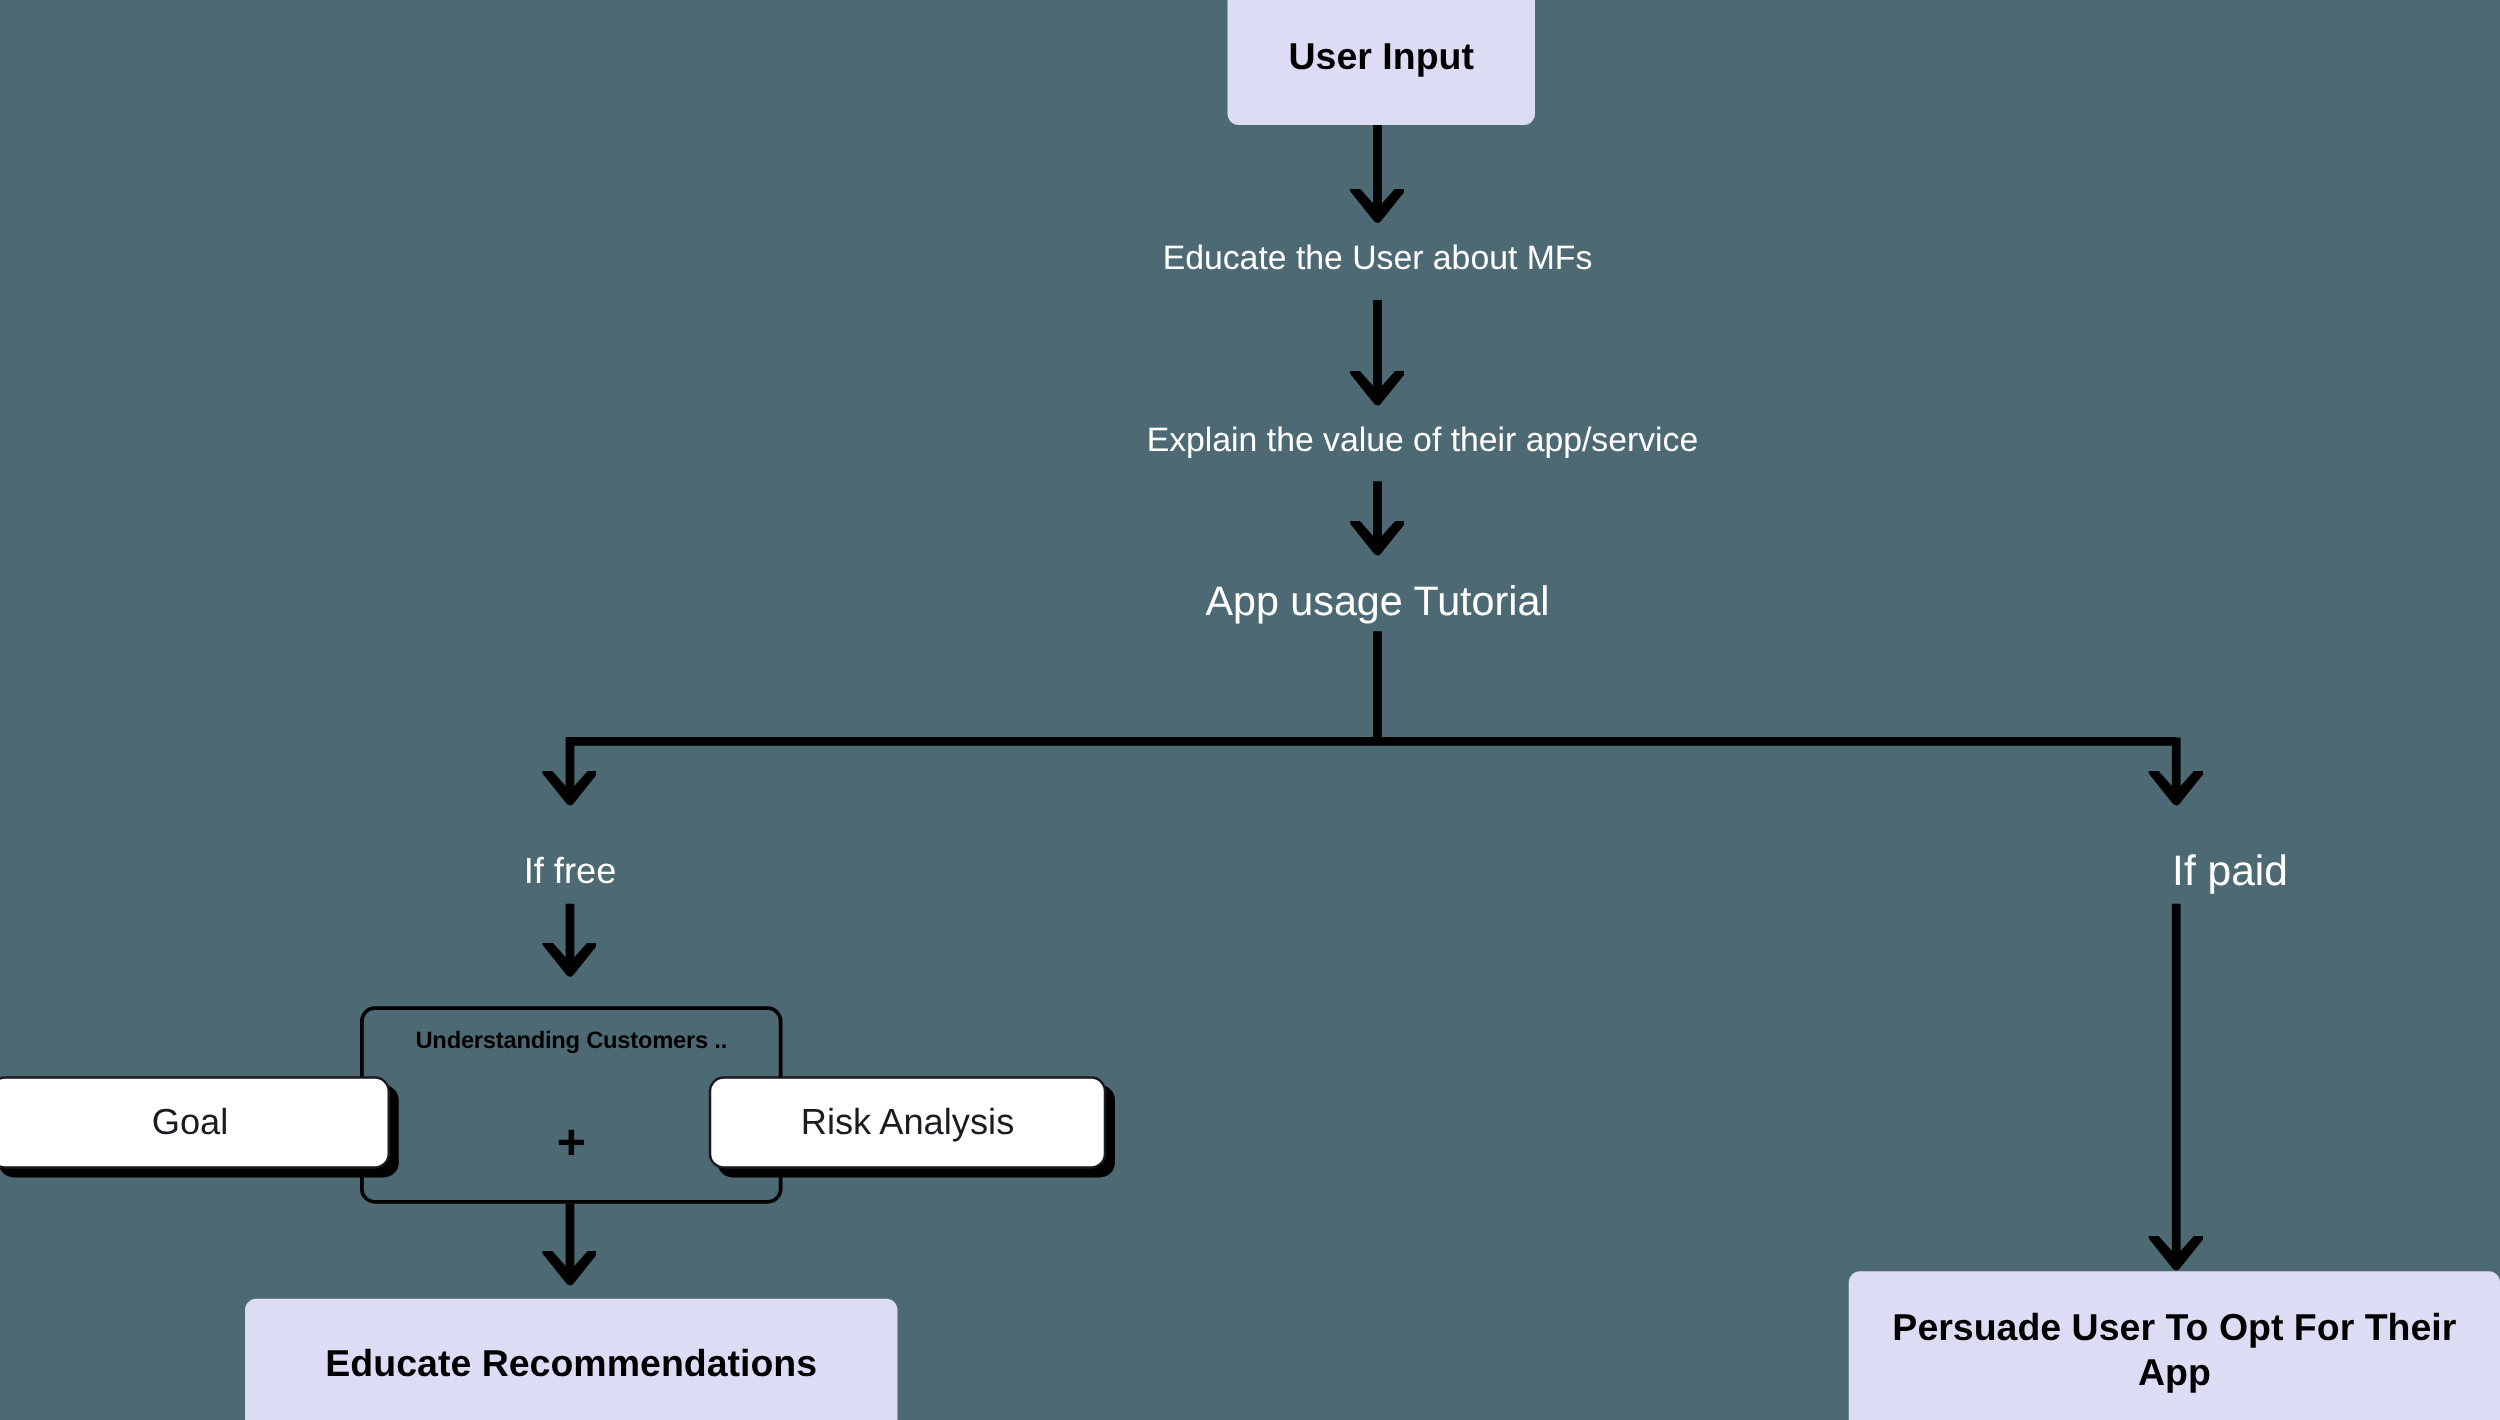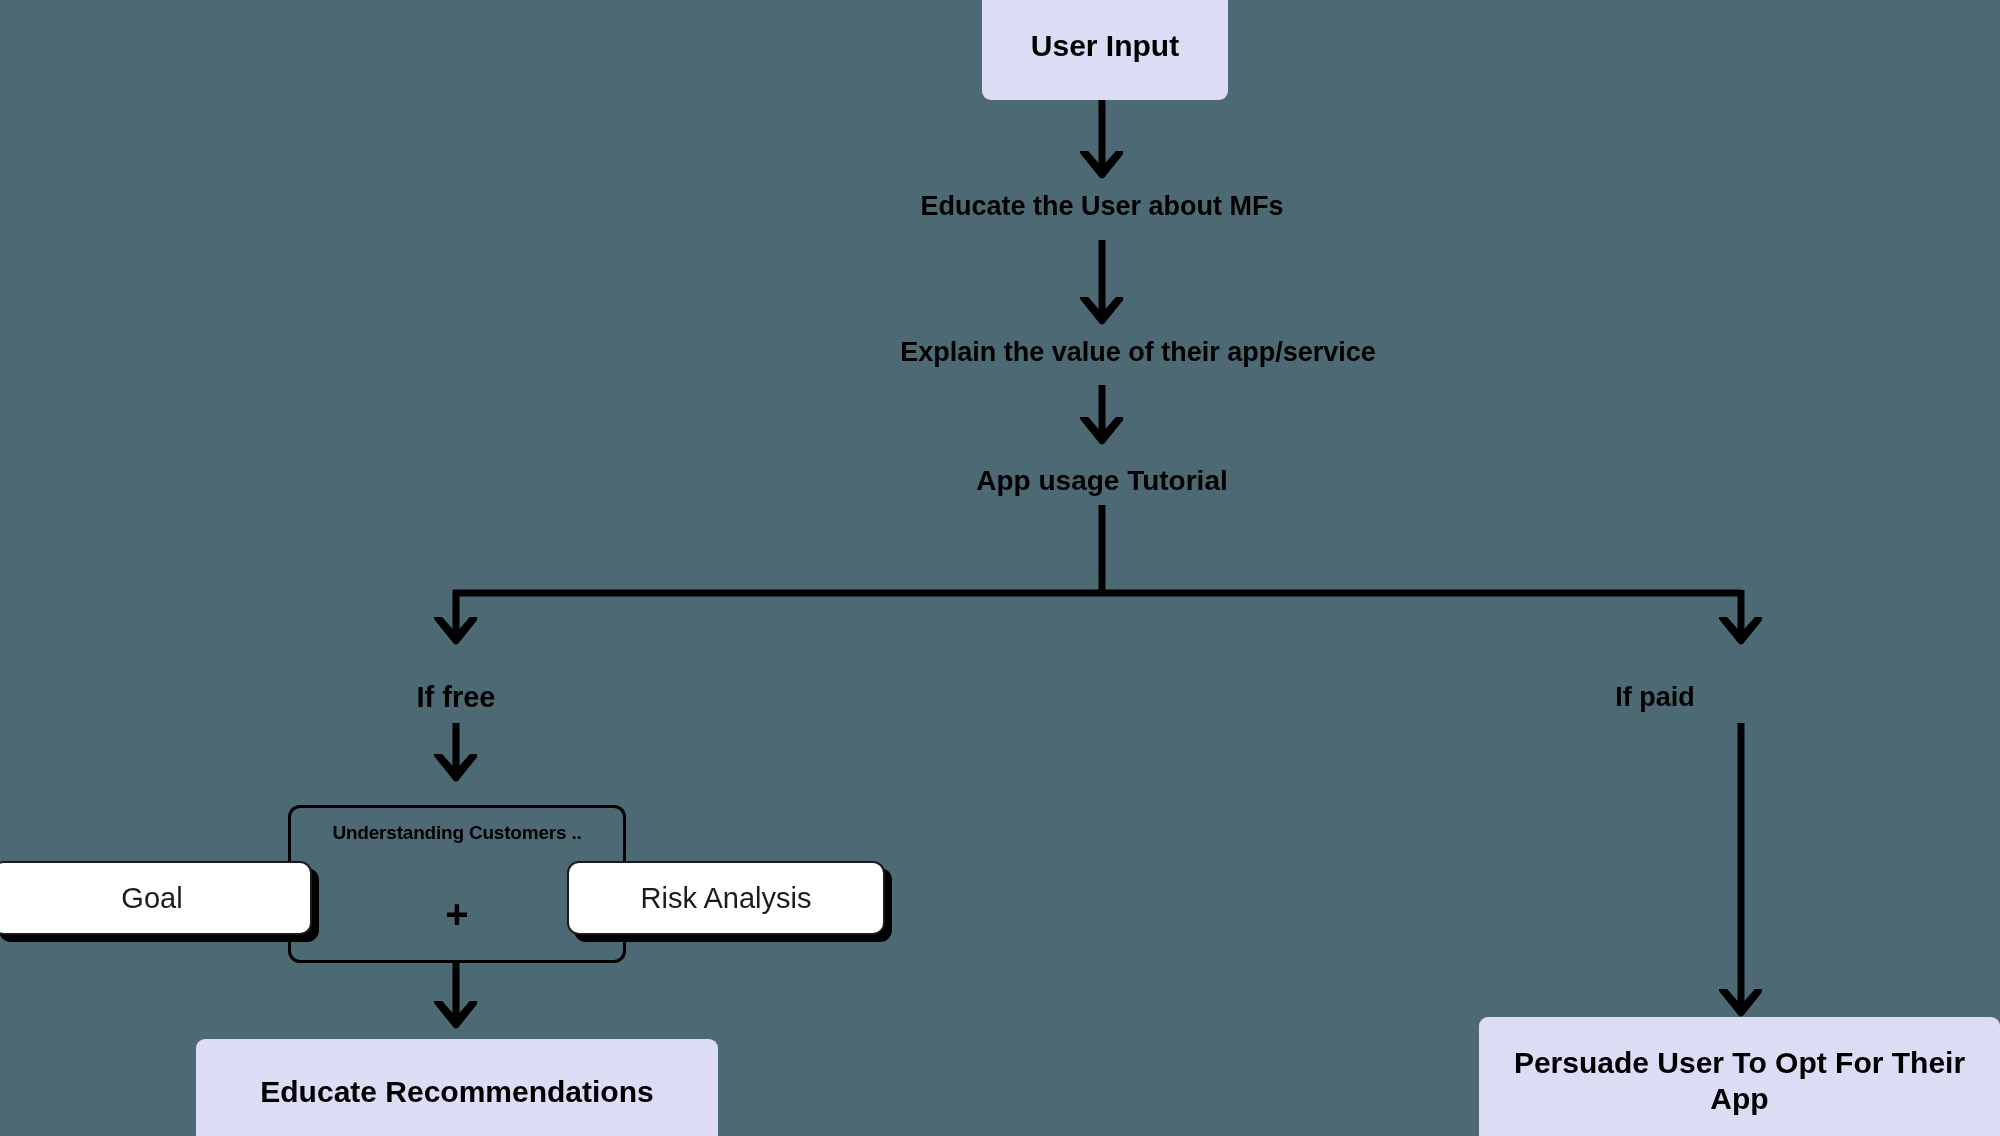--- a/index.html
+++ b/index.html
@@ -33,22 +33,22 @@
   
   .node-fill {
     background: #dcdcf5;
     border-radius: 9px;
     color: #000000;
     font-weight: bold;
     line-height: 1.18;
   }
   
   .node-label {
-    color: #000000;
-    font-weight: bold;
+    color: #ffffff;
+    font-weight: normal;
     background: transparent;
   }
   
   .node-card {
     background: #ffffff;
     border: 2.5px solid #1b1b1f;
     border-radius: 12px;
     color: #1b1b22;
     font-weight: 400;
     box-shadow: 7px 7px 0 0 #000000;
@@ -114,29 +114,29 @@
   </div>
 
   <div class="node node-label" style="left:852px; top:182px; width:500px; height:48px; font-size:27px;">
     <span>Educate the User about MFs</span>
   </div>
 
   <div class="node node-label" style="left:838px; top:328px; width:600px; height:48px; font-size:27px;">
     <span>Explain the value of their app/service</span>
   </div>
 
-  <div class="node node-label" style="left:912px; top:457px; width:380px; height:48px; font-size:28px;">
+  <div class="node node-label" style="left:912px; top:457px; width:380px; height:48px; font-size:33px;">
     <span>App usage Tutorial</span>
   </div>
 
   <div class="node node-label" style="left:356px; top:676px; width:200px; height:42px; font-size:29px;">
     <span>If free</span>
   </div>
 
-  <div class="node node-label" style="left:1555px; top:676px; width:200px; height:42px; font-size:27px;">
+  <div class="node node-label" style="left:1684px; top:676px; width:200px; height:42px; font-size:34px;">
     <span>If paid</span>
   </div>
 
   <div class="node node-group" style="left:288px; top:805px; width:338px; height:158px;text-decoration:underline;">
     <span class="group-title">Understanding Customers ..</span>
     <span class="group-plus" style="position:absolute; top:86px; left:0; right:0; text-align:center;">+</span>
   </div>
 
   <div class="node node-card" style="left:-8px; top:861px; width:320px; height:74px; font-size:29px;">
     <span>Goal</span>

